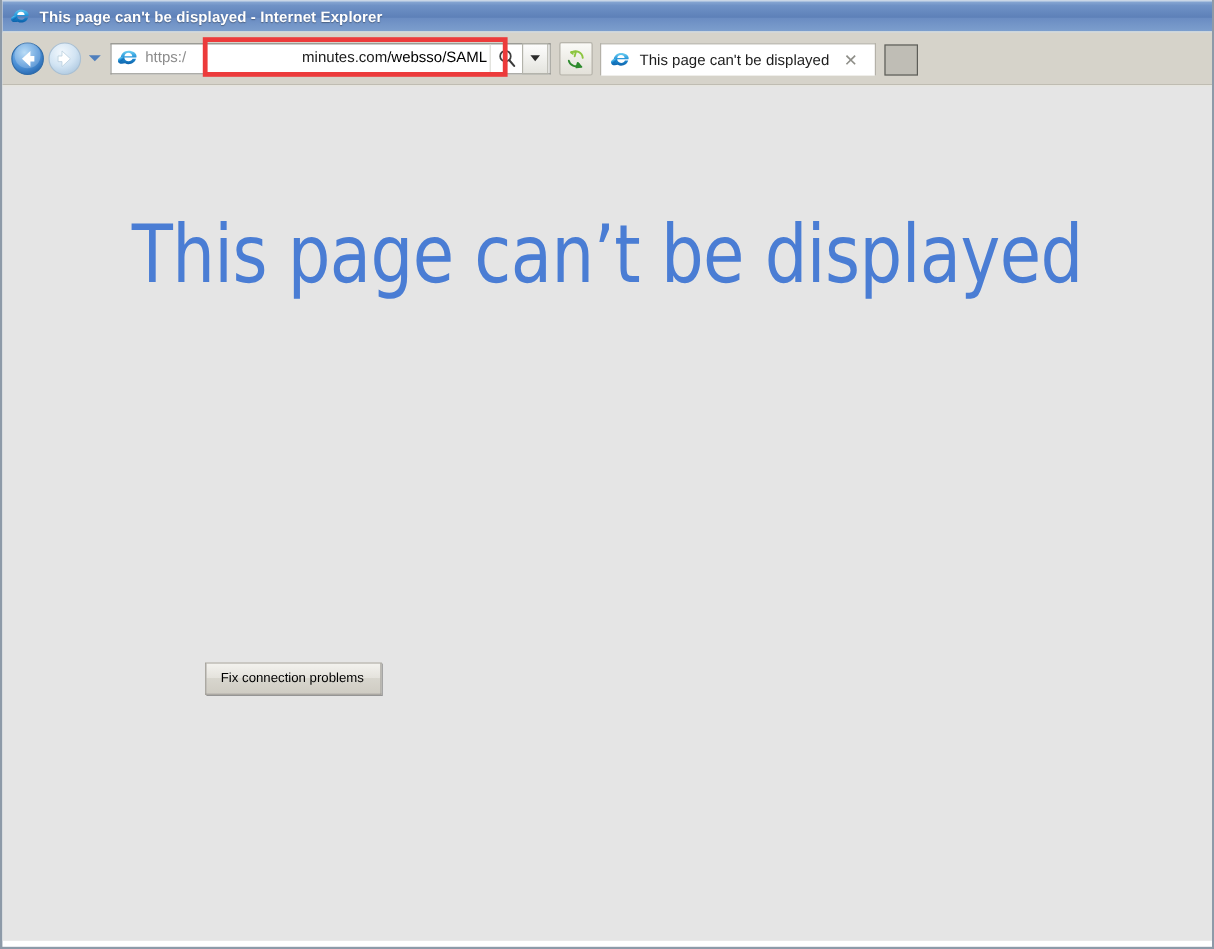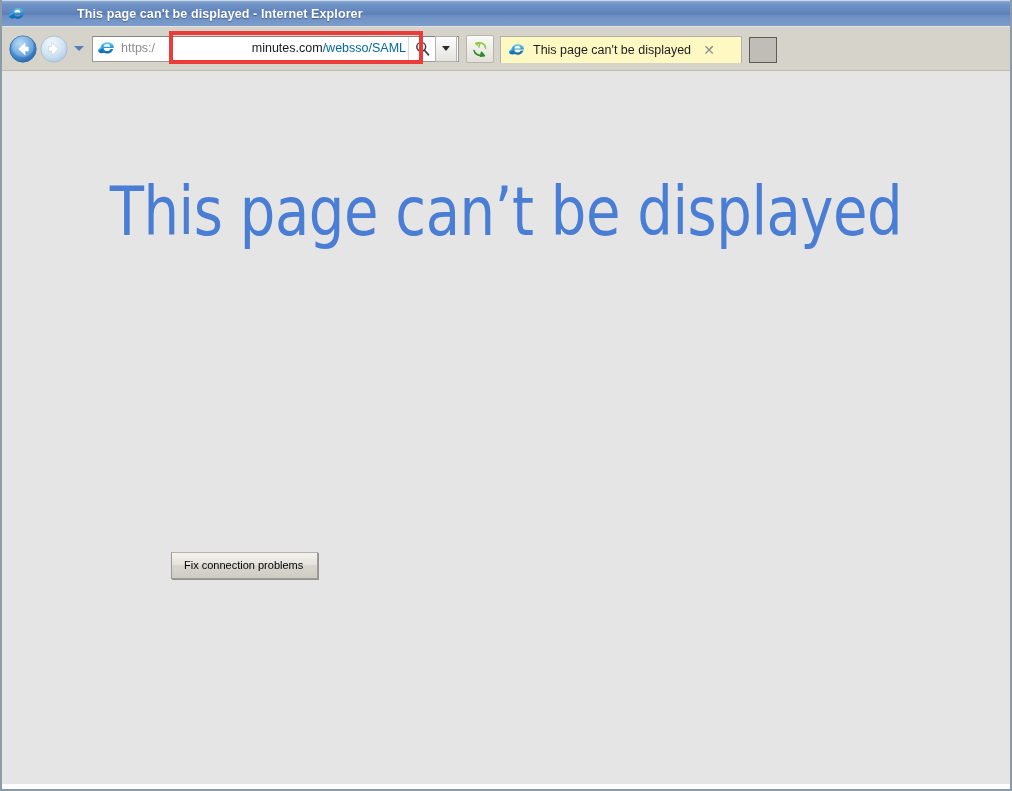--- a/index.html
+++ b/index.html
@@ -37,21 +37,20 @@
         #8aa9d4 0%,
         #6f92c6 14%,
         #5d80b8 52%,
         #6a8cc2 53%,
         #7ea0ce 100%);
     border-top: 1px solid #c9d6e6;
     display: flex;
     align-items: center;
     padding-left: 7px;
     user-select: none;
-    gap: 44px;
   }
   .title-bar::after {
     content: "";
     position: absolute;
     left: 0; right: 0; bottom: 0;
     height: 1px;
     background: #dfe3e0;
   }
   .title-ie-logo {
     width: 17px;
@@ -134,21 +133,21 @@
     overflow: hidden;
     line-height: 1;
     padding-right: 2px;
     display: flex;
     align-items: baseline;
     position: relative;
   }
   .addr-scheme { color: #8c8c8c; }
   .addr-gap { display: inline-block; width: 108px; }
   .addr-domain { color: #1a1a1a; }
-  .addr-path { color: #0369a1; }
+  .addr-path { color: #000000; }
 
   .addr-search-btn {
     width: 26px;
     height: 24px;
     flex: none;
     display: flex;
     align-items: center;
     justify-content: center;
     border-left: 1px solid #dcdcd6;
   }
@@ -191,24 +190,24 @@
     align-items: center;
     height: 44px;
     flex: 1 1 auto;
     min-width: 0;
   }
   .browser-tab {
     display: flex;
     align-items: center;
     height: 27px;
     box-sizing: border-box;
-    background: #fef9c3;
+    background: #ffffff;
     border: 1px solid #b4b1a8;
     border-bottom: none;
-    padding: 0 24px 0 8px;
+    padding: 0 12px 0 8px;
     max-width: 262px;
     position: relative;
     top: 1px;
     justify-content: flex-end;
   }
   .tab-ie-icon {
     width: 17px;
     height: 17px;
     margin-right: 7px;
     flex: none;

